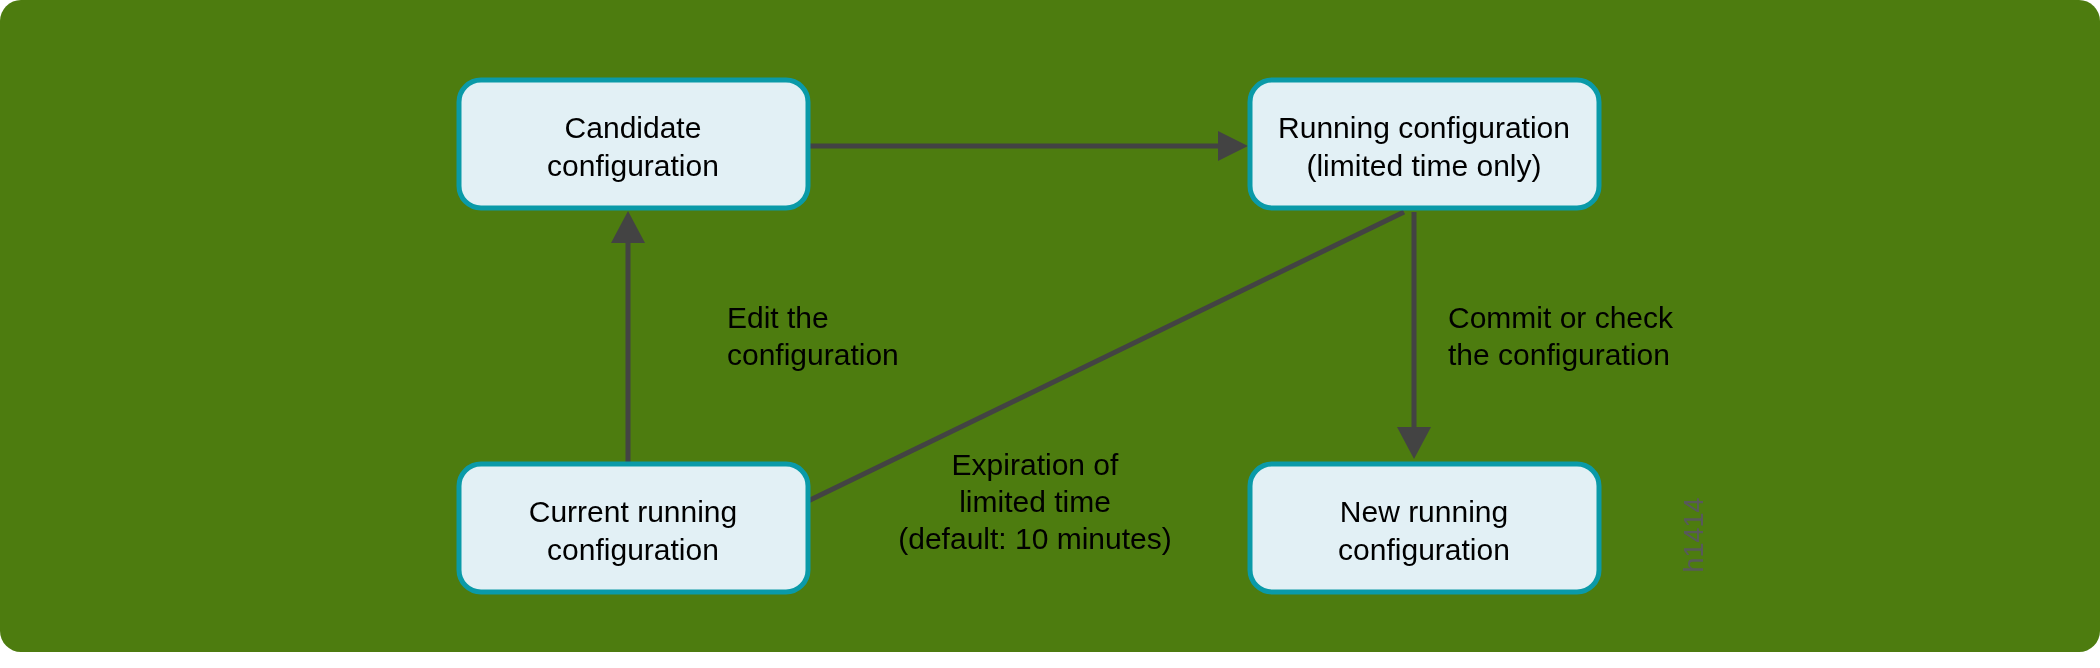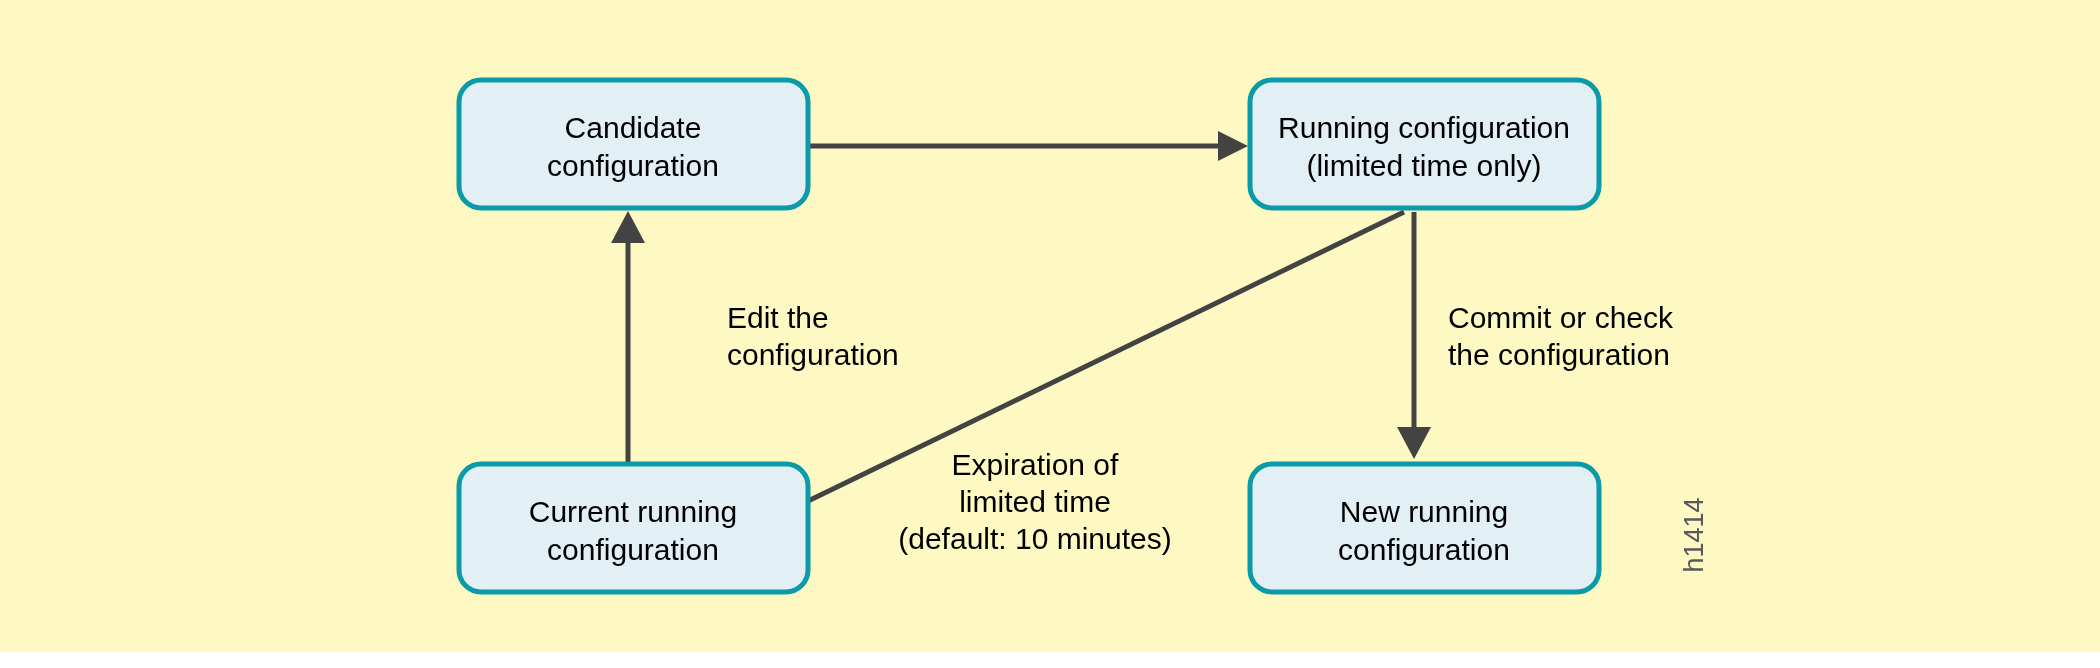--- a/index.html
+++ b/index.html
@@ -10,21 +10,22 @@
   body {
     width: 2100px;
     height: 668px;
     font-family: "Liberation Sans", sans-serif;
     overflow: hidden;
   }
   #diagram-root {
     position: relative;
     width: 2100px;
     height: 652px;
-    background: #fef9c3;
+    background: #4d7c0f;
+    border-radius: 21px;
   }
   svg.canvas {
     position: absolute;
     top: 0;
     left: 0;
     width: 2100px;
     height: 668px;
   }
   .node-box {
     fill: #e2f0f5;

